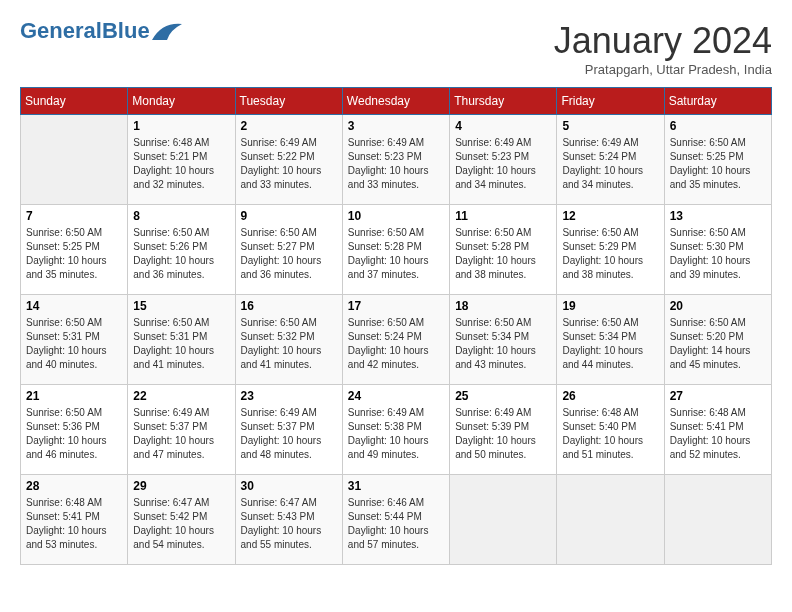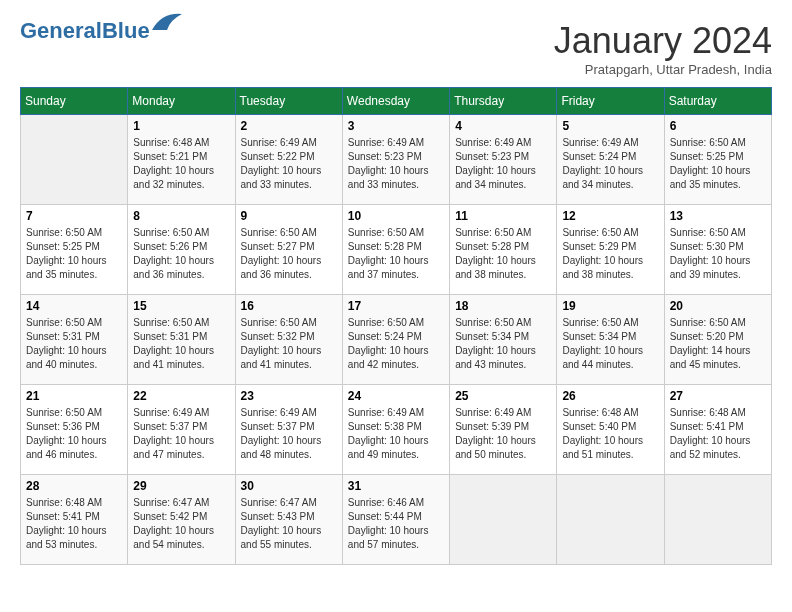--- a/index.html
+++ b/index.html
@@ -42,21 +42,21 @@
     .subtitle {
       font-size: 13px;
       color: #555;
     }
     table {
       width: 100%;
       border-collapse: collapse;
       font-size: 10.5px;
     }
     thead tr th {
-      background-color: #15803d;
+      background-color: #b91c1c;
       color: #fff;
       padding: 6px 4px;
       text-align: left;
       font-size: 12px;
       font-weight: normal;
       border: 1px solid #2e6da4;
     }
     tbody tr td {
       border: 1px solid #ccc;
       vertical-align: top;
@@ -84,21 +84,21 @@
     }
     .empty-cell {
       background-color: #f0f0f0 !important;
     }
   </style>
 </head>
 <body>
 
 <div class="header">
   <div class="logo">
-    <div style="display:flex;align-items:flex-start;">
+    <div style="display:flex;align-items:flex-end;">
       <span class="logo-text">
         <span>General</span><span style="color:#2e6da4;">Blue</span>
       </span>
       <svg width="30" height="20" viewBox="0 0 30 20" style="margin-left:2px;margin-top:-8px;">
         <path d="M0,18 Q10,0 30,2 Q18,8 15,18 Z" fill="#2e6da4"></path>
       </svg>
     </div>
   </div>
   <div class="title-block">
     <div class="month-title">January 2024</div>

